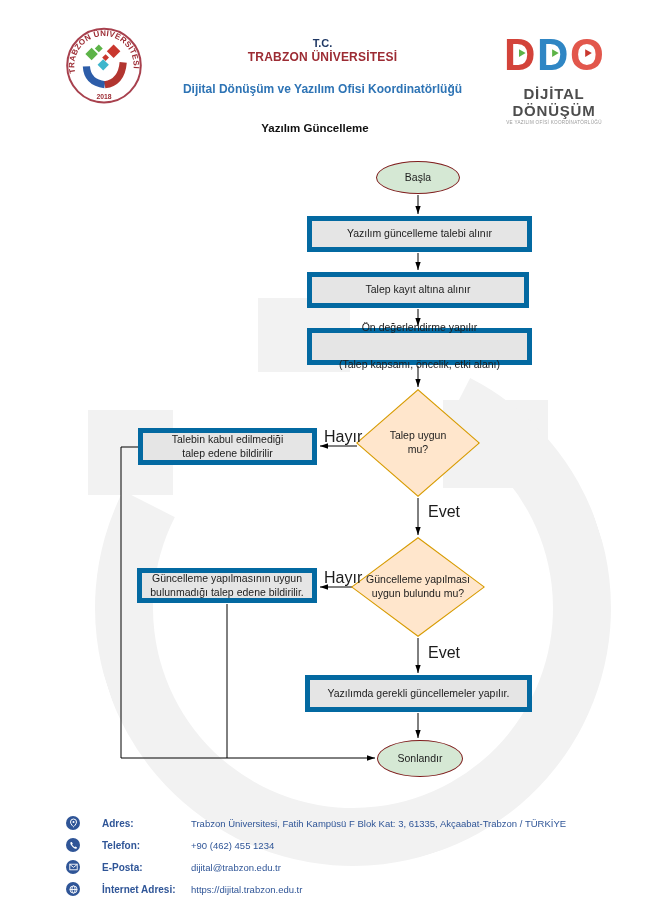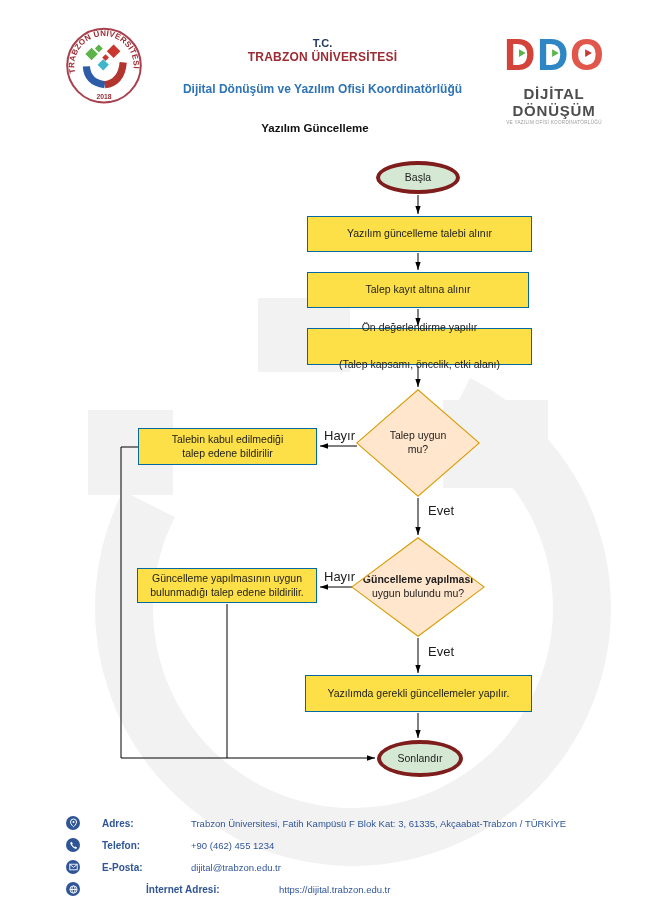--- a/index.html
+++ b/index.html
@@ -17,25 +17,25 @@
   .univ{top:50px;font-size:12px;font-weight:bold;color:#9c2b33;letter-spacing:.2px;}
   .office{top:82px;font-size:12px;font-weight:bold;color:#2e74b5;}
   .doc-title{top:122px;font-size:11.5px;font-weight:bold;color:#111;left:0;right:15px;text-align:center;z-index:2;}
 
   .right-logo{left:495px;top:30px;width:118px;text-align:center;z-index:2;}
   .ddo-line1{font-size:15px;font-weight:bold;color:#4d4d4d;letter-spacing:.8px;margin-top:1px;}
   .ddo-line2{font-size:4.6px;color:#9a9a9a;letter-spacing:.3px;margin-top:1px;}
 
   
   .node{z-index:2;display:flex;align-items:center;justify-content:center;text-align:center;font-size:10.5px;color:#1c1c1c;line-height:1.3;box-sizing:border-box;}
-  .proc{background:#fde047;border:1px solid #0369a1;}
-  .oval{background:#d5e8d4;border:4px solid #7f1d1d;border-radius:50%;}
+  .proc{background:#e5e5e5;border:5px solid #0369a1;}
+  .oval{background:#d5e8d4;border:1px solid #7f1d1d;border-radius:50%;}
   .diamond-outer{z-index:2;clip-path:polygon(50% 0,100% 50%,50% 100%,0 50%);background:#d79b00;}
   .diamond-inner{position:absolute;left:1.6px;top:1.4px;right:1.6px;bottom:1.4px;clip-path:polygon(50% 0,100% 50%,50% 100%,0 50%);background:#ffe6cc;display:flex;align-items:center;justify-content:center;text-align:center;font-size:10.5px;color:#1c1c1c;line-height:1.3;}
-  .flow-label{z-index:2;font-size:13px;color:#1c1c1c;}
+  .flow-label{z-index:2;font-size:16px;color:#1c1c1c;}
   .connectors{left:0;top:0;z-index:1;}
 
   
   .f-row{left:66px;height:16px;display:flex;align-items:center;z-index:2;}
   .f-icon{width:14px;height:14px;border-radius:50%;background:#2f5597;display:flex;align-items:center;justify-content:center;flex:0 0 14px;}
   .f-label{width:89px;margin-left:22px;font-size:10px;font-weight:bold;color:#2f5597;}
   .f-value{font-size:9.5px;color:#2f5597;white-space:nowrap;}
 </style>
 </head>
 <body>
@@ -131,21 +131,21 @@
     </div>
   </div>
 
   <div class="abs node proc" style="left:138px;top:428px;width:179px;height:37px;padding:2px 20px;">
     <span>Talebin kabul edilmediği talep edene bildirilir</span>
   </div>
 
   <div class="abs diamond-outer" style="left:351px;top:537px;width:134px;height:100px;">
     <div class="diamond-inner">
       <span>
-        <span style="display:block;font-weight:bold;">Güncelleme yapılması</span>
+        <span style="display:block;">Güncelleme yapılması</span>
         <span style="display:block;">uygun bulundu mu?</span>
       </span>
     </div>
   </div>
 
   <div class="abs node proc" style="left:137px;top:568px;width:180px;height:35px;padding:12px 6px;">
     <span>Güncelleme yapılmasının uygun bulunmadığı talep edene bildirilir.</span>
   </div>
 
   <div class="abs node proc" style="left:305px;top:675px;width:227px;height:37px;">
@@ -186,21 +186,21 @@
     <span class="f-icon">
       <svg width="9" height="8" viewBox="0 0 9 8">
           <rect x="0.8" y="1.2" width="7.4" height="5.6" fill="none" stroke="#fff" stroke-width="0.9"></rect>
           <path d="M0.8 1.4 L4.5 4.4 L8.2 1.4" fill="none" stroke="#fff" stroke-width="0.9"></path>
         </svg>
     </span>
     <span class="f-label">E-Posta:</span>
     <span class="f-value">dijital@trabzon.edu.tr</span>
   </div>
 
-  <div class="abs f-row" style="top:881px;gap:44px;">
+  <div class="abs f-row" style="top:881px;">
     <span class="f-icon">
       <svg width="9" height="9" viewBox="0 0 9 9">
           <circle cx="4.5" cy="4.5" r="3.6" fill="none" stroke="#fff" stroke-width="0.9"></circle>
           <ellipse cx="4.5" cy="4.5" rx="1.6" ry="3.6" fill="none" stroke="#fff" stroke-width="0.9"></ellipse>
           <line x1="0.9" y1="4.5" x2="8.1" y2="4.5" stroke="#fff" stroke-width="0.9"></line>
         </svg>
     </span>
     <span class="f-label">İnternet Adresi:</span>
     <span class="f-value">https://dijital.trabzon.edu.tr</span>
   </div>

